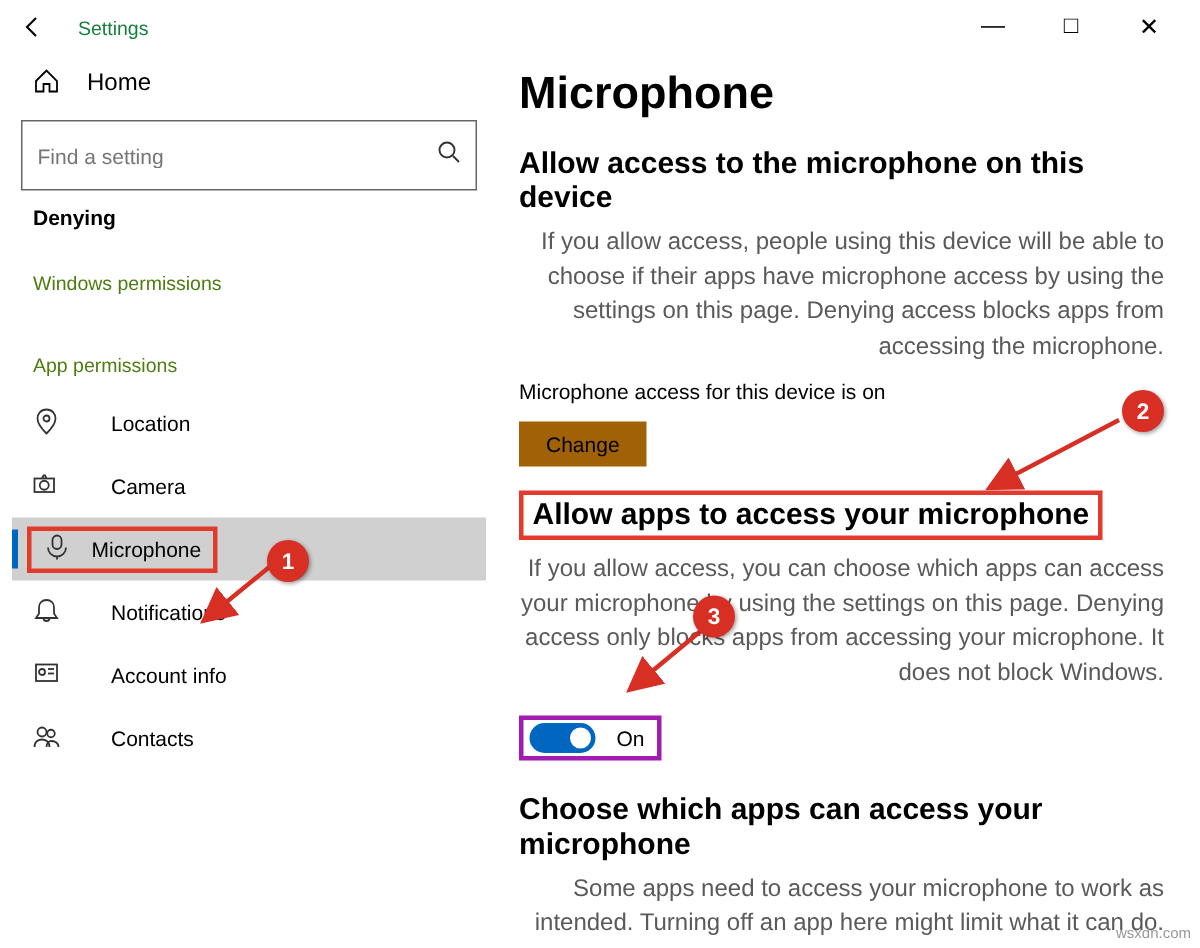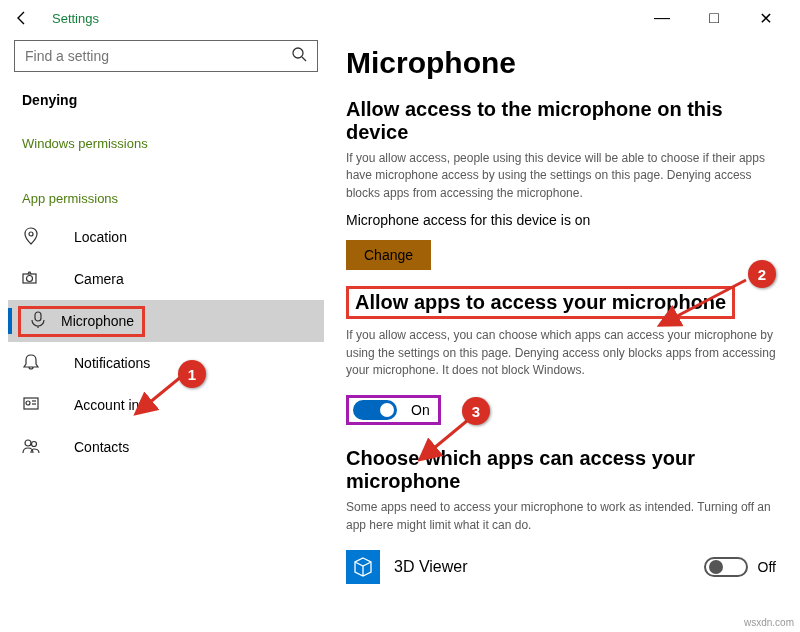--- a/index.html
+++ b/index.html
@@ -10,36 +10,36 @@
   .back-btn { width: 28px; height: 28px; display: flex; align-items: center; justify-content: center; cursor: pointer; }
   .title { font-size: 13px; margin-left: 16px; color: #15803d; }
   .win-controls { margin-left: auto; display: flex; gap: 16px; padding-right: 8px; }
   .win-btn { width: 36px; height: 28px; display: flex; align-items: center; justify-content: center; cursor: pointer; }
 
   .content { display: flex; height: calc(100% - 36px); }
 
   
   .sidebar { width: 332px; padding: 0 8px; flex-shrink: 0; }
   .home-row { display: flex; align-items: center; gap: 18px; padding: 8px 14px; height: 40px; cursor: pointer; }
-  .search-box { margin: 4px 6px 14px 6px; height: 32px; border: 1px solid #666; display: flex; align-items: center; padding: 0 10px; }
+  .search-box { margin: 4px 6px 4px 6px; height: 47px; border: 1px solid #666; display: flex; align-items: center; padding: 0 10px; }
   .search-box input { border: none; outline: none; flex: 1; font-size: 14px; color: #555; background: transparent; }
   .search-icon { color: #333; }
   .category { font-size: 14px; font-weight: 600; color: #000; padding: 6px 14px 6px 14px; }
   .section-label { font-size: 13px; color: #4d7c0f; padding: 22px 14px 10px 14px; }
   .nav-item { display: flex; align-items: center; gap: 34px; padding: 0 14px; height: 42px; cursor: pointer; font-size: 14px; color: #000; position: relative; }
   .nav-item .icon { width: 18px; text-align: center; color: #333; }
   .nav-item.selected { background: #d0d0d0; }
   .nav-item.selected::before { content: ""; position: absolute; left: 0; top: 8px; bottom: 8px; width: 4px; background: #0067c0; }
   .redbox { border: 3px solid #e23b2e; padding: 2px 8px; display: inline-flex; align-items: center; gap: 14px; }
 
   
   .main { flex: 1; padding: 10px 24px 0 14px; overflow: hidden; }
   h1.page-title { font-size: 30px; font-weight: 600; margin-bottom: 18px; }
   h2.subhead { font-size: 20px; font-weight: 700; margin: 12px 0 6px 0; }
-  .desc { font-size: 12px; color: #5a5a5a; line-height: 1.45; margin-bottom: 10px; }
+  .desc { font-size: 16px; color: #5a5a5a; line-height: 1.45; margin-bottom: 10px; text-align: right; }
   .status-line { font-size: 14px; color: #000; margin: 8px 0; }
   .change-btn { background: #a16207; border: none; font-size: 14px; padding: 7px 18px; margin: 4px 0 16px 0; cursor: pointer; }
   .boxed-head { border: 3px solid #e23b2e; display: inline-block; padding: 2px 6px; }
   h2.subhead.boxed { border: none; margin: 0; }
   .toggle-row { display: inline-flex; align-items: center; gap: 14px; border: 3px solid #a21caf; padding: 2px 8px 2px 4px; margin-top: 6px; }
   .toggle { width: 44px; height: 20px; border-radius: 10px; background: #0067c0; position: relative; cursor: pointer; }
   .toggle .knob { position: absolute; right: 3px; top: 3px; width: 14px; height: 14px; background: #fff; border-radius: 50%; }
   .toggle.off { background: #fff; border: 2px solid #555; width: 44px; height: 20px; }
   .toggle.off .knob { left: 3px; right: auto; top: 1px; background: #555; }
   .toggle-label { font-size: 14px; }
@@ -73,20 +73,28 @@
       </div>
     <div class="win-btn">
         <span>✕</span>
       </div>
   </div>
 </div>
 
 <div class="content">
 
   <div class="sidebar">
+    <div class="home-row">
+      <span class="icon">
+        <svg width="18" height="18" viewBox="0 0 18 18">
+            <path d="M2 9 L9 2 L16 9 V16 H11 V11 H7 V16 H2 Z" stroke="#000" stroke-width="1.2" fill="none"></path>
+          </svg>
+      </span>
+      <span>Home</span>
+    </div>
 
     <div class="search-box">
       <input type="text" placeholder="Find a setting" style="">
       <span class="search-icon">
         <svg width="16" height="16" viewBox="0 0 16 16">
             <circle cx="7" cy="7" r="5" stroke="#333" stroke-width="1.3" fill="none"></circle>
             <line x1="11" y1="11" x2="15" y2="15" stroke="#333" stroke-width="1.3"></line>
           </svg>
       </span>
     </div>

